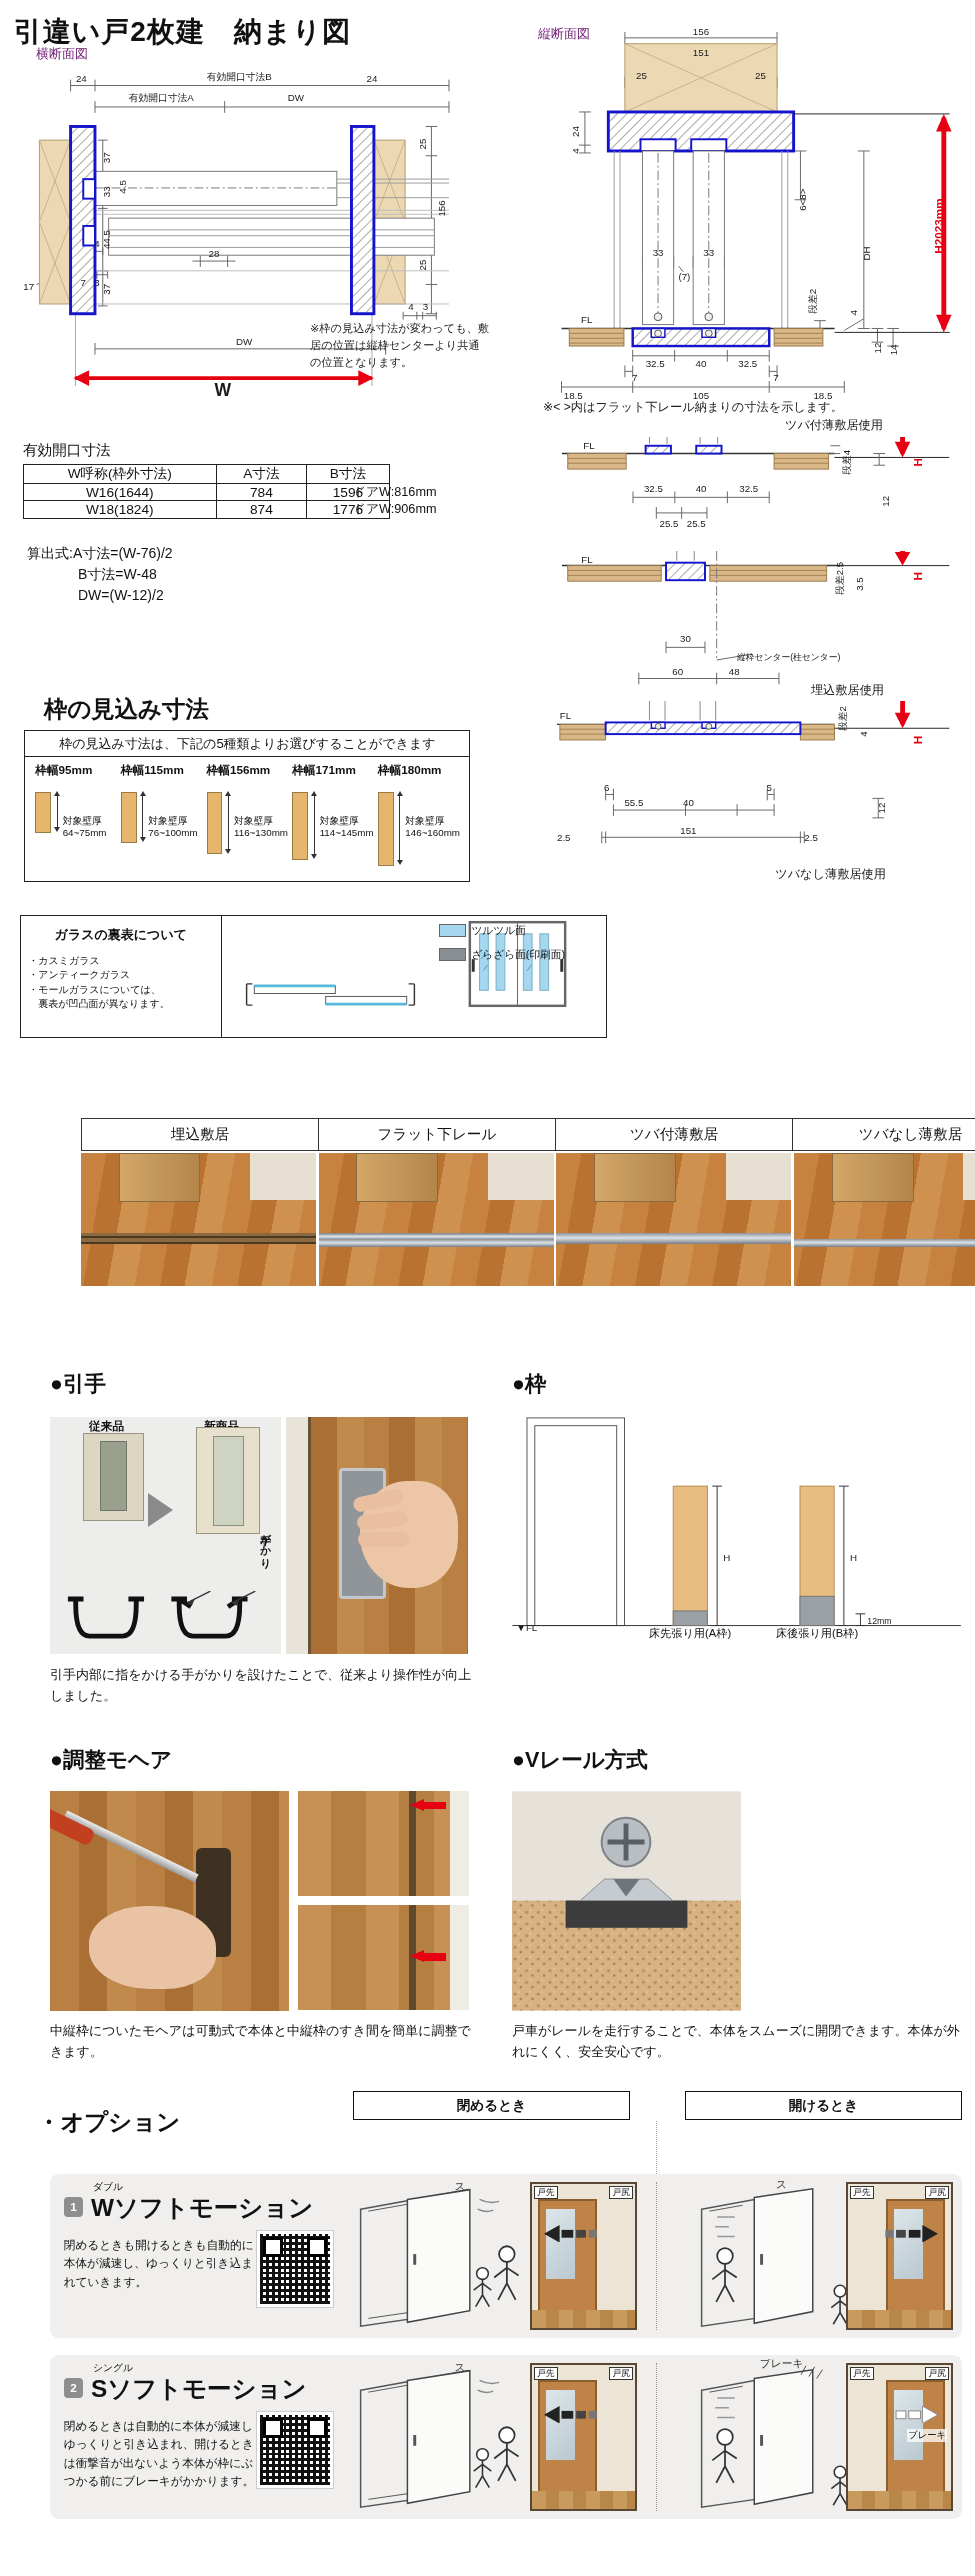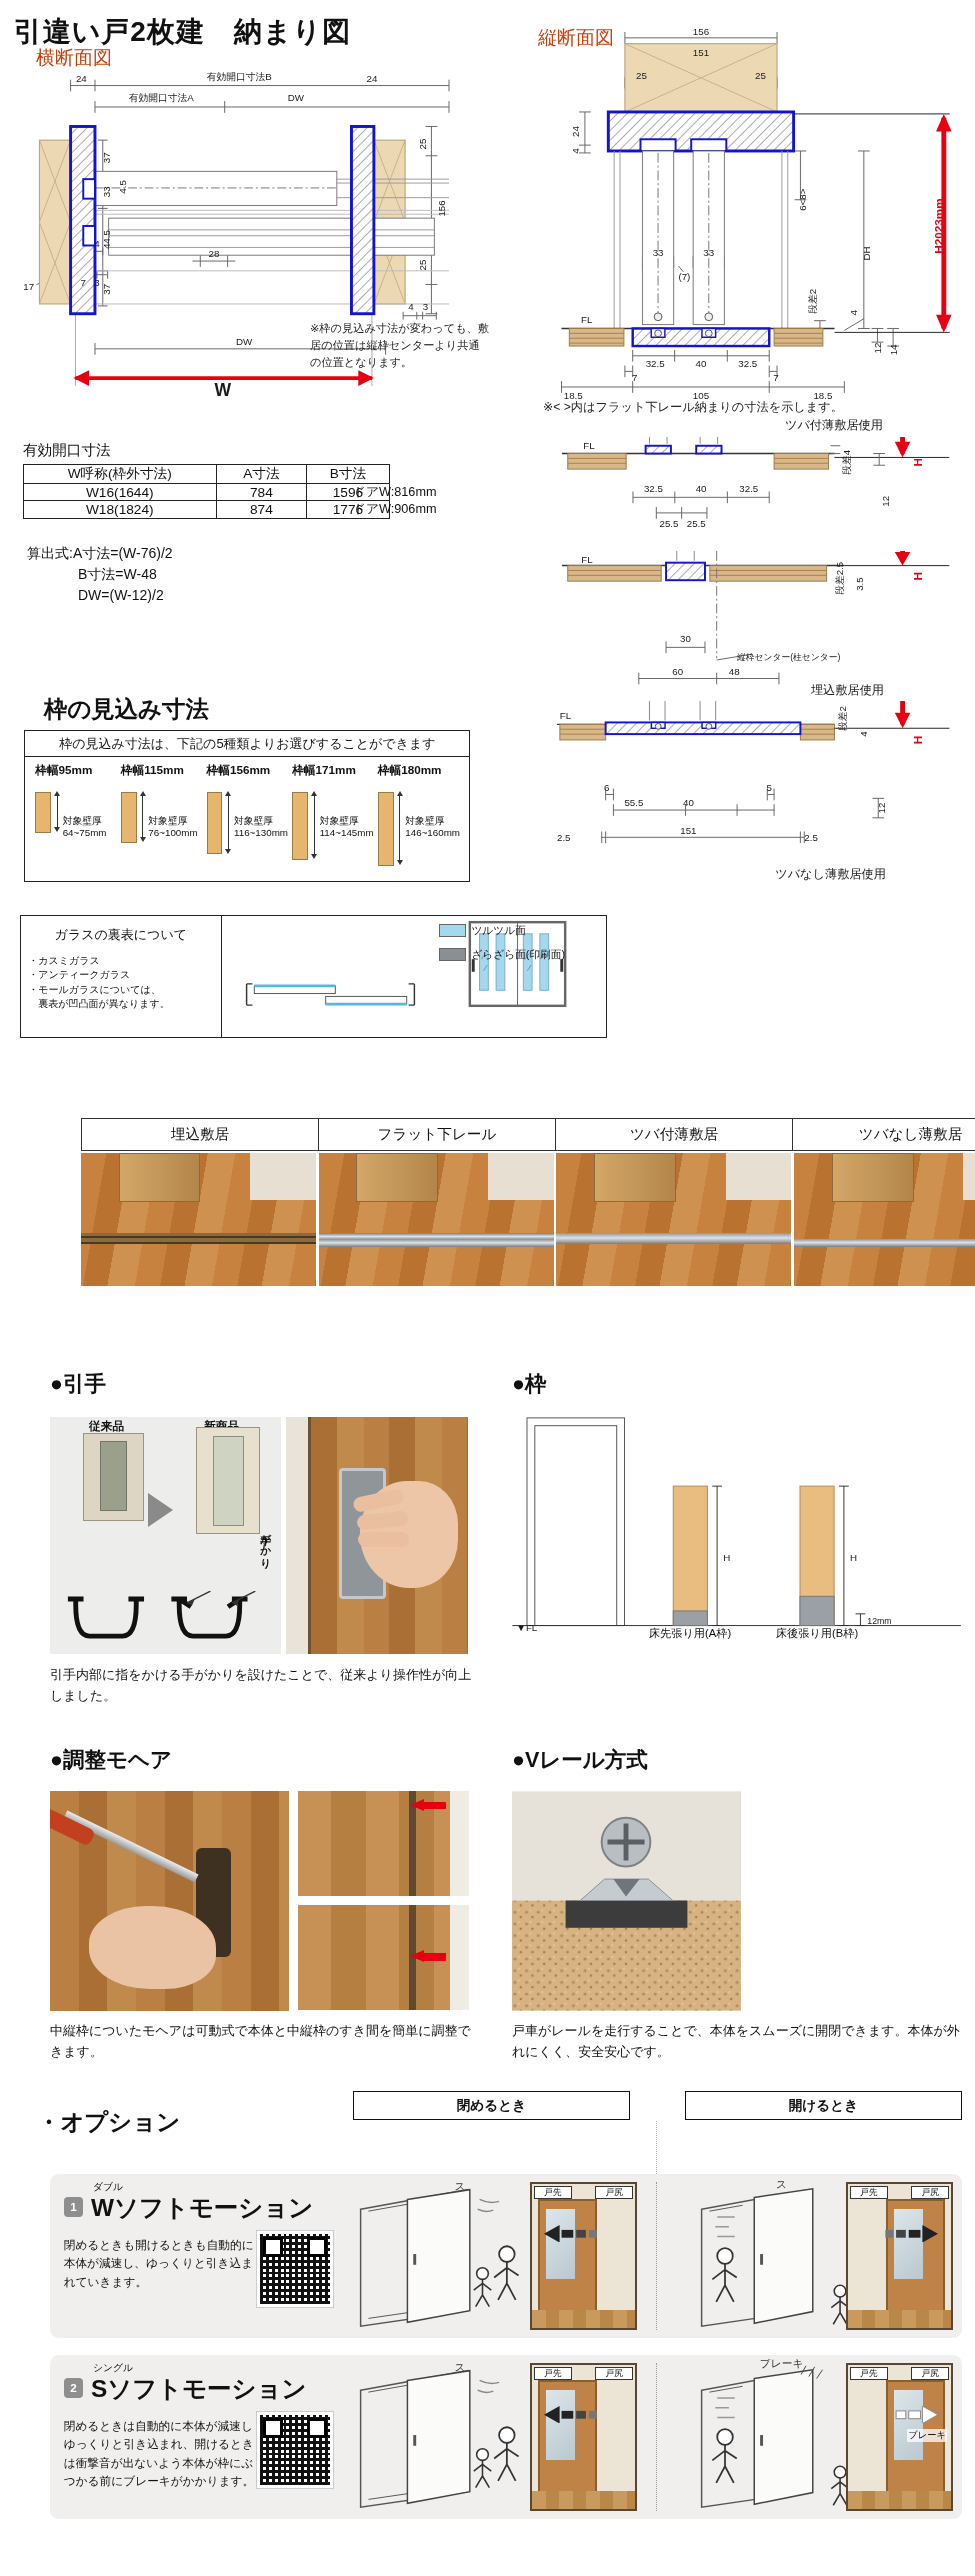--- a/index.html
+++ b/index.html
@@ -1,20 +1,20 @@
 <!DOCTYPE html>
 <html><head>
 <meta charset="utf-8">
 <style>
   html,body{margin:0;padding:0;background:#fff}
   body{font-family:"Liberation Sans","DejaVu Sans",sans-serif;color:#111}
   .page{position:relative;width:976px;height:2576px;background:#fff;overflow:hidden}
   .abs{position:absolute}
   .h1{font-size:28px;font-weight:bold;letter-spacing:1px}
-  .dlabel{font-size:19px;color:#c2410c}
+  .dlabel{font-size:13px;color:#701a75}
   .note{font-size:11.2px;line-height:1.5;color:#222}
   .cap{font-size:12.2px;text-align:right;color:#222}
   .sec-h{font-size:21.5px;font-weight:bold}
   
   text.dl{font-size:10px;fill:#1a1a1a;text-anchor:middle;font-family:"Liberation Sans","DejaVu Sans",sans-serif}
   text.dl.big{font-size:18px;font-weight:bold}
   text.dl.red{fill:#e60012;font-weight:bold;font-size:12px}
   text.dl.st{text-anchor:start}
   text.dl.sm{font-size:9px}
   text.su{font-size:11px;fill:#333}
@@ -33,21 +33,21 @@
   .fd-name{font-size:11.7px;font-weight:bold;margin-bottom:7.8px}
   .fd-row{display:flex;align-items:flex-start}
   .fd-rect{width:13.7px;background:#e7b66e;border:1px solid #9a7a45;margin-top:5.9px}
   .fd-arrow{width:0;border-left:1px solid #333;margin:7.8px 4.9px 0 5.9px;position:relative}
   .fd-arrow::before,.fd-arrow::after{content:"";position:absolute;left:-3.9px;border:3.9px solid transparent}
   .fd-arrow::before{top:-2px;border-bottom:5.9px solid #333;border-top:none}
   .fd-arrow::after{bottom:-2px;border-top:5.9px solid #333;border-bottom:none}
   .fd-txt{font-size:9.8px;line-height:1.3;margin-top:29px}
   
   .gbox{border:1.5px solid #222;background:#fff}
-  .g-title{font-size:13px;font-weight:normal;text-align:center;margin:7.8px 0 9.8px}
+  .g-title{font-size:13px;font-weight:bold;text-align:center;margin:7.8px 0 9.8px}
   .g-b{font-size:10px;line-height:1.45}
   .g-div{position:absolute;left:200px;top:0;bottom:0;border-left:1.5px solid #222}
   .g-row{display:flex;align-items:center;font-size:10.7px;margin-bottom:9.8px}
   .sw{display:inline-block;width:25px;height:10.7px;border:1px solid #666;margin-right:5.9px}
   .sw.b{background:#a5d8ee}.sw.g{background:#8a8f94}
   
   .sh-head{display:grid;grid-template-columns:repeat(4,1fr)}
   .sh-head div{border:1.5px solid #333;border-right:none;height:31px;line-height:31px;text-align:center;font-size:14.6px}
   .sh-head div:last-child{border-right:1.5px solid #333}
   .sh-photos{display:grid;grid-template-columns:repeat(4,1fr);gap:2.9px;margin-top:2px}
@@ -92,21 +92,21 @@
   .badge{position:absolute;left:13.7px;top:23.4px;width:19.5px;height:19.5px;background:#8e8e8e;border-radius:3.9px;color:#fff;font-size:11.7px;font-weight:bold;text-align:center;line-height:19.5px}
   .ruby{position:absolute;left:43px;top:6.8px;font-size:9.8px}
   .oname{position:absolute;left:41px;top:17.6px;font-size:24.4px;font-weight:bold}
   .odesc{position:absolute;left:13.7px;top:62px;width:191px;font-size:11.7px;line-height:1.58}
   .qr{position:absolute;left:207px;top:57px;width:70px;height:70px;border:3.9px solid #fff;outline:1px solid #ccc;
       background-image:repeating-linear-gradient(0deg,#111 0 2.9px,transparent 2.9px 5.9px),repeating-linear-gradient(90deg,#111 0 2.9px,#fff 2.9px 5.9px)}
   .qr::before{content:"";position:absolute;left:2.9px;top:2.9px;width:13.7px;height:13.7px;background:#fff;border:3.9px solid #000}
   .qr::after{content:"";position:absolute;right:2.9px;top:2.9px;width:13.7px;height:13.7px;background:#fff;border:3.9px solid #000}
   .pdiv{position:absolute;left:606px;top:7.8px;height:148px;border-left:1px dotted #999}
   .opt-photo{width:103px;height:144px;border:2px solid #584734;background:#ece4d4;position:absolute;overflow:hidden}
-  .ptag{position:absolute;top:2px;font-size:8.8px;background:#fff;border:1px solid #333;padding:0 9px;line-height:10.7px;z-index:3}
+  .ptag{position:absolute;top:2px;font-size:8.8px;background:#fff;border:1px solid #333;padding:0 2px;line-height:10.7px;z-index:3}
   .ptag.l{left:2px}.ptag.r{right:2px}
   .pdoor{position:absolute;left:5.9px;top:15.6px;width:55px;height:111px;background:#c08347;border:2.9px solid #8a5f2e}
   .pglass{position:absolute;left:5.9px;top:7.8px;width:29px;height:70px;background:linear-gradient(135deg,#dde6ea,#b9c8cf)}
   .pfloor{position:absolute;bottom:0;left:0;right:0;height:17.6px;background:repeating-linear-gradient(90deg,#c99a5e 0 13.7px,#b98848 13.7px 27px)}
   .parrow{position:absolute;top:41px;left:11.7px;z-index:2}
   .pbrake{position:absolute;top:64px;right:3.9px;font-size:9.3px;z-index:3;background:rgba(255,255,255,.75);padding:0 1px}
 </style>
 </head>
 <body>
 

